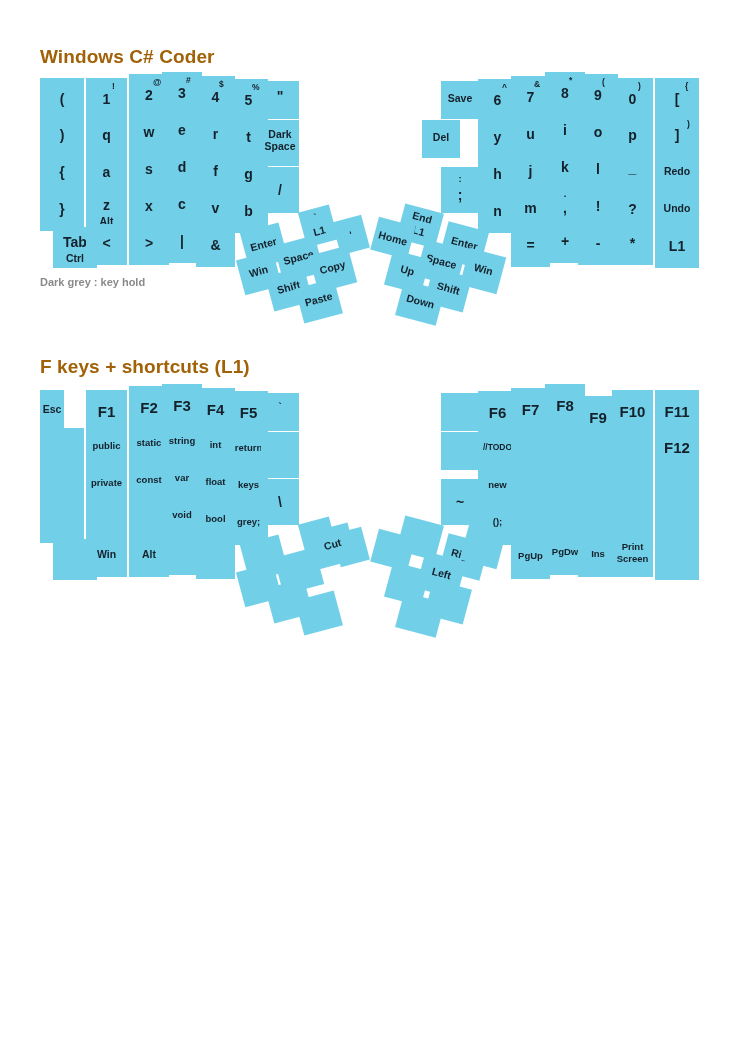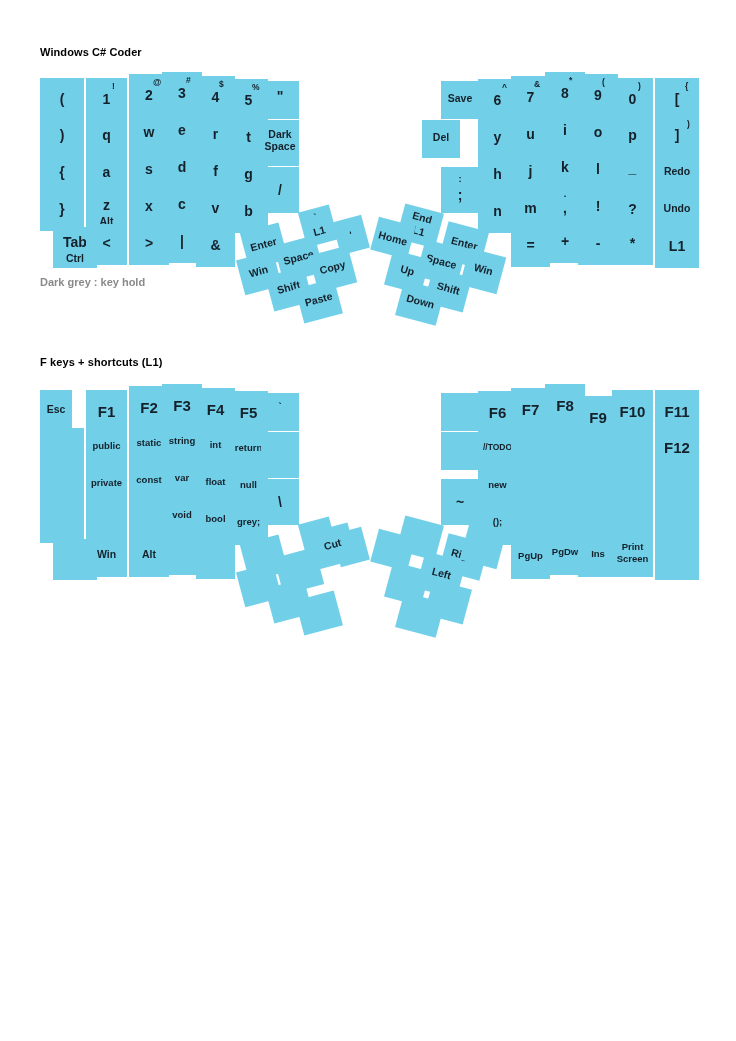--- a/index.html
+++ b/index.html
@@ -3,21 +3,21 @@
 <meta charset="utf-8">
 <style>
   html,body{margin:0;padding:0;}
   body{
     width:736px;height:1041px;background:#ffffff;
     font-family:"Liberation Sans", sans-serif;
     color:#1a1a1a;
     position:relative;overflow:hidden;
   }
   .layer-title{
-    position:absolute;font-size:11px;font-weight:bold;color:#000000;
+    position:absolute;font-size:19px;font-weight:bold;color:#a16207;
     letter-spacing:0.1px;
   }
   .note{
     position:absolute;font-size:11px;font-weight:bold;color:#8a8a8a;
   }
   .kb{position:absolute;}
   .key{
     position:absolute;
     background:#72cfe8;
     box-sizing:border-box;
@@ -312,21 +312,21 @@
       </div>
     </div>
 </div>
 
 <div class="note" style="left:40px;top:276px;">Dark grey : key hold</div>
 
 <div class="layer-title" style="left:40px;top:356px;">F keys + shortcuts (L1)</div>
 
 <div class="kb">
   <div id="l2-left-main">
-      <div class="key" style="left: 40px; top: 390px; width: 32px; height: 43px;">
+      <div class="key" style="left: 40px; top: 390px; width: 24px; height: 43px;">
         <span class="lbl sm c" style="top: 14px;">Esc</span>
       </div>
       <div class="key" style="left: 86px; top: 390px; width: 41px; height: 43px;">
         <span class="lbl big c" style="top: 14px;">F1</span>
       </div>
       <div class="key" style="left: 129px; top: 386px; width: 40px; height: 44px;">
         <span class="lbl big c" style="top: 14px;">F2</span>
       </div>
       <div class="key" style="left: 162px; top: 384px; width: 40px; height: 44px;">
         <span class="lbl big c" style="top: 14px;">F3</span>
@@ -364,21 +364,21 @@
       <div class="key" style="left: 129px; top: 462px; width: 40px; height: 41px;">
         <span class="lbl xs c" style="top: 13px;">const</span>
       </div>
       <div class="key" style="left: 162px; top: 460px; width: 40px; height: 41px;">
         <span class="lbl xs c" style="top: 13px;">var</span>
       </div>
       <div class="key" style="left: 196px; top: 464px; width: 39px; height: 41px;">
         <span class="lbl xs c" style="top: 13px;">float</span>
       </div>
       <div class="key" style="left: 229px; top: 467px; width: 39px; height: 41px;">
-        <span class="lbl xs c" style="top: 13px;">null</span>
+        <span class="lbl xs c" style="top: 13px;">keys</span>
       </div>
       <div class="key" style="left: 261px; top: 479px; width: 38px; height: 46px;">
         <span class="lbl main c" style="top: 16px;">\</span>
       </div>
       <div class="key" style="left: 40px; top: 502px; width: 44px; height: 41px;"></div>
       <div class="key" style="left: 86px; top: 502px; width: 41px; height: 41px;"></div>
       <div class="key" style="left: 129px; top: 499px; width: 40px; height: 41px;"></div>
       <div class="key" style="left: 162px; top: 497px; width: 40px; height: 41px;">
         <span class="lbl xs c" style="top: 13px;">void</span>
       </div>

